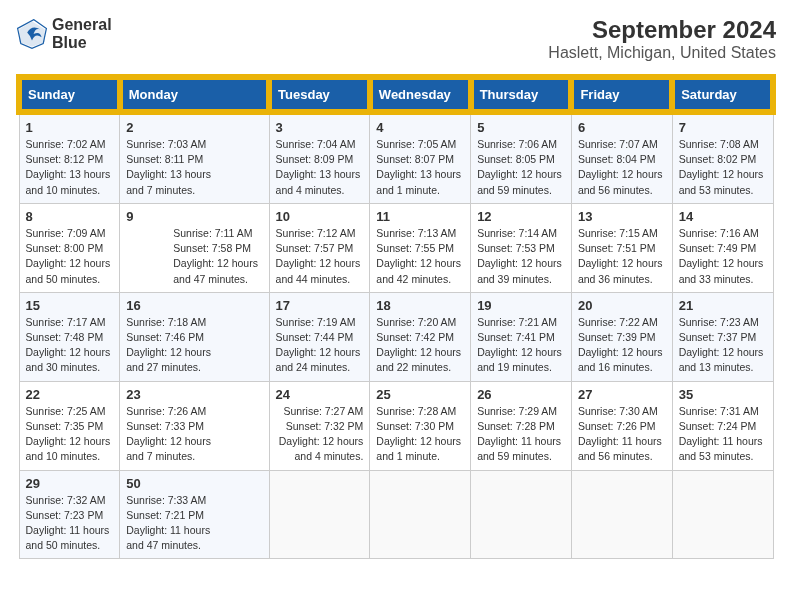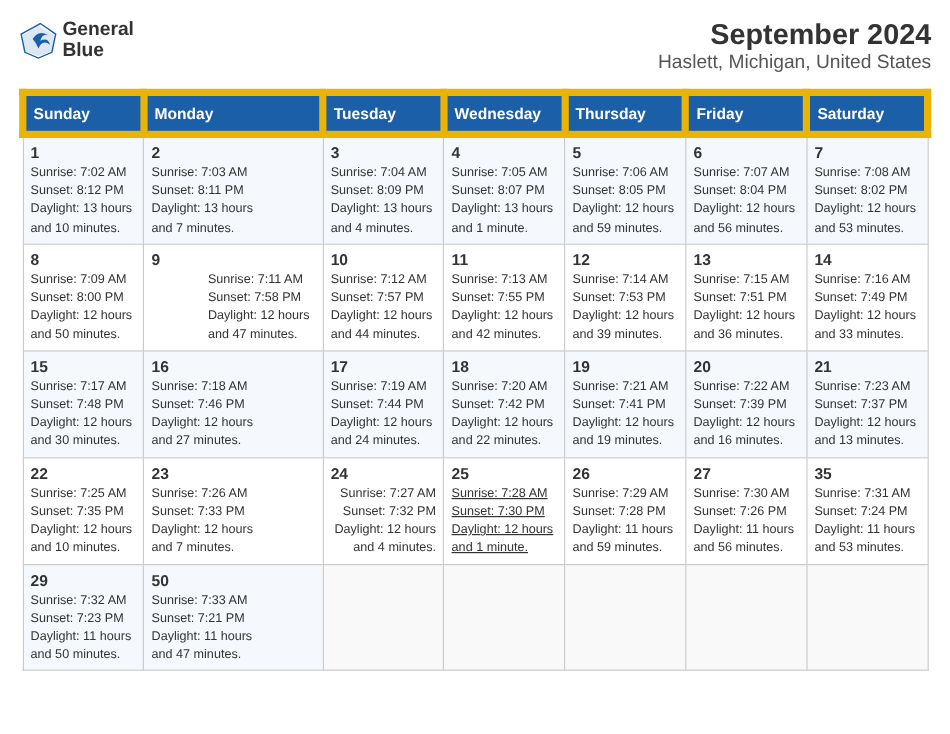--- a/index.html
+++ b/index.html
@@ -283,21 +283,21 @@
         </td>
         <td>
           <span class="day-num">24</span>
           <div class="day-detail" style="white-space: pre-line; text-align: right;">Sunrise: 7:27 AM
 Sunset: 7:32 PM
 Daylight: 12 hours
 and 4 minutes.</div>
         </td>
         <td>
           <span class="day-num">25</span>
-          <div class="day-detail" style="white-space: pre-line; text-decoration: underline;">Sunrise: 7:28 AM
+          <div class="day-detail" style="white-space: pre-line;">Sunrise: 7:28 AM
 Sunset: 7:30 PM
 Daylight: 12 hours
 and 1 minute.</div>
         </td>
         <td>
           <span class="day-num">26</span>
           <div class="day-detail" style="white-space: pre-line;">Sunrise: 7:29 AM
 Sunset: 7:28 PM
 Daylight: 11 hours
 and 59 minutes.</div>

